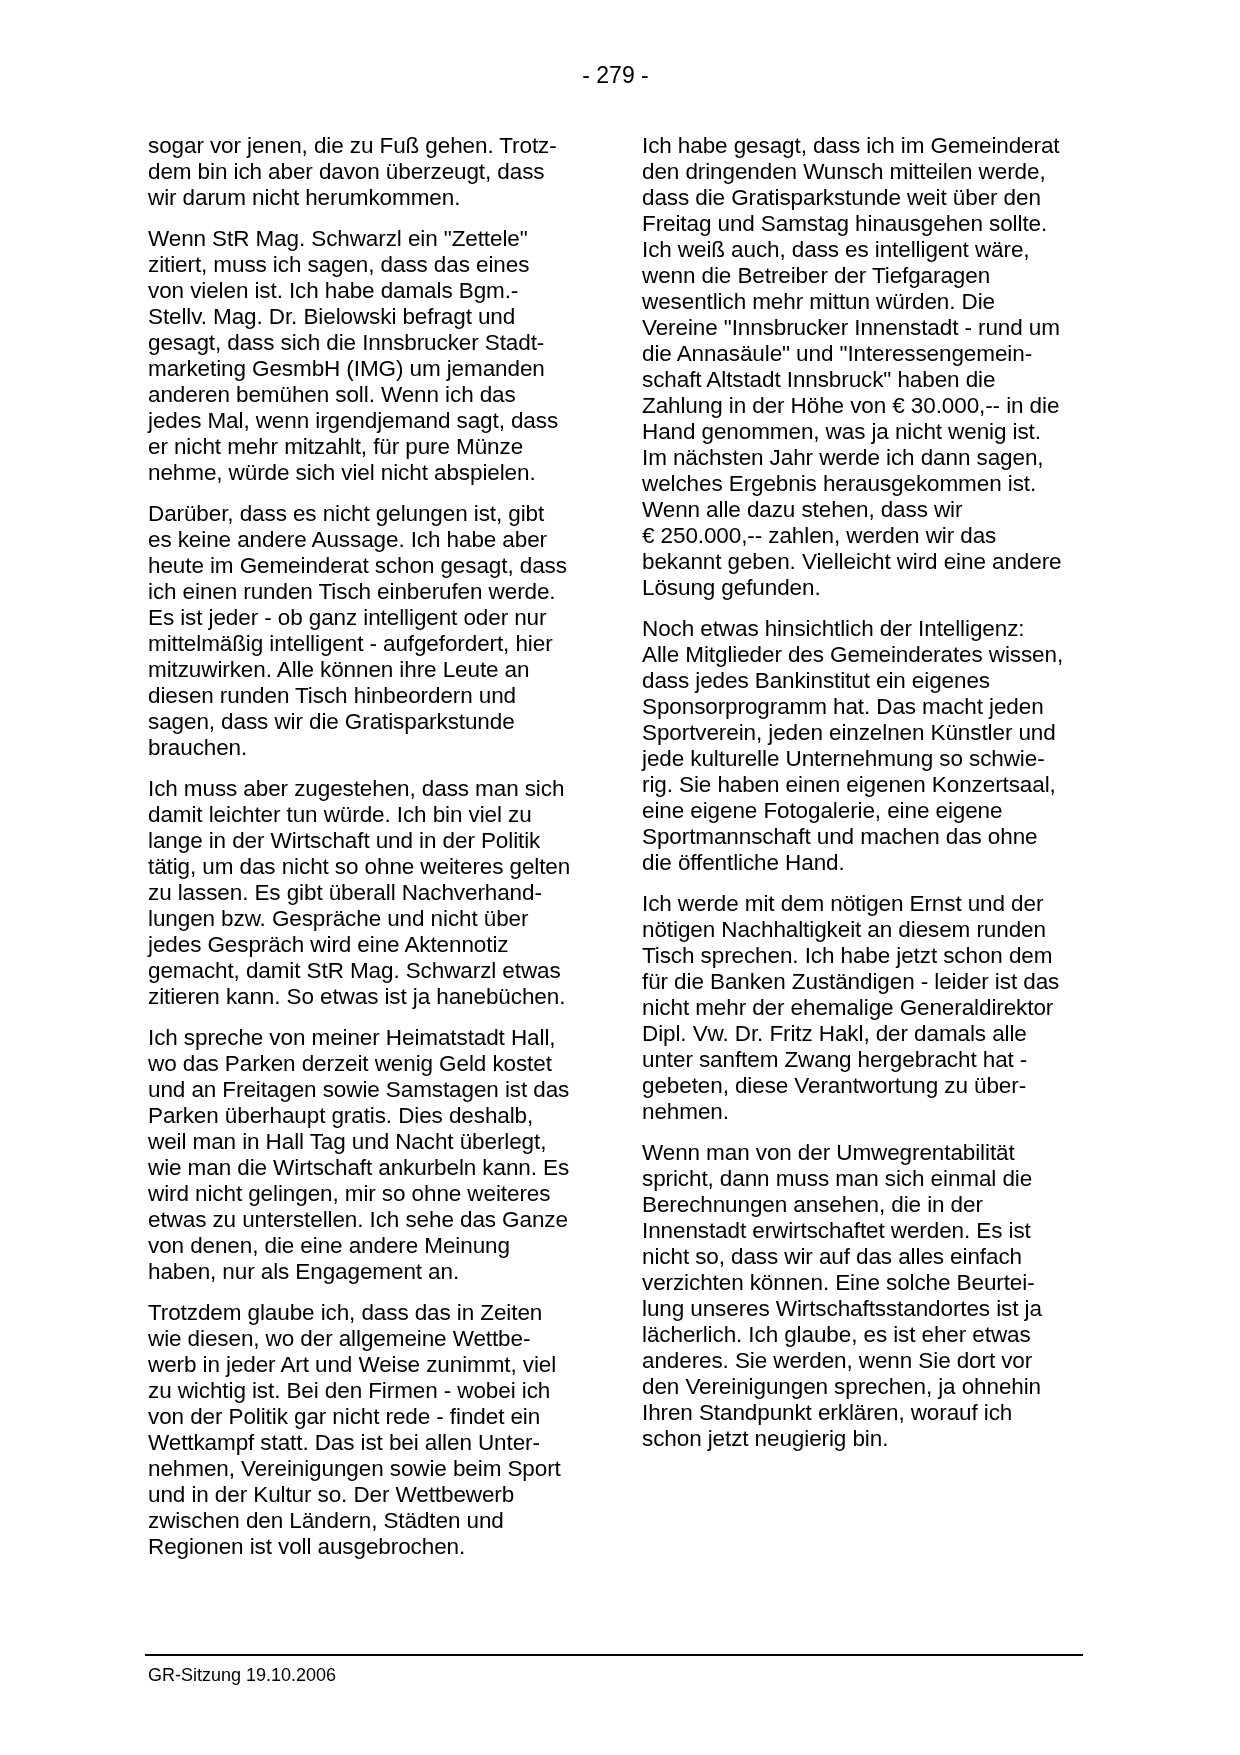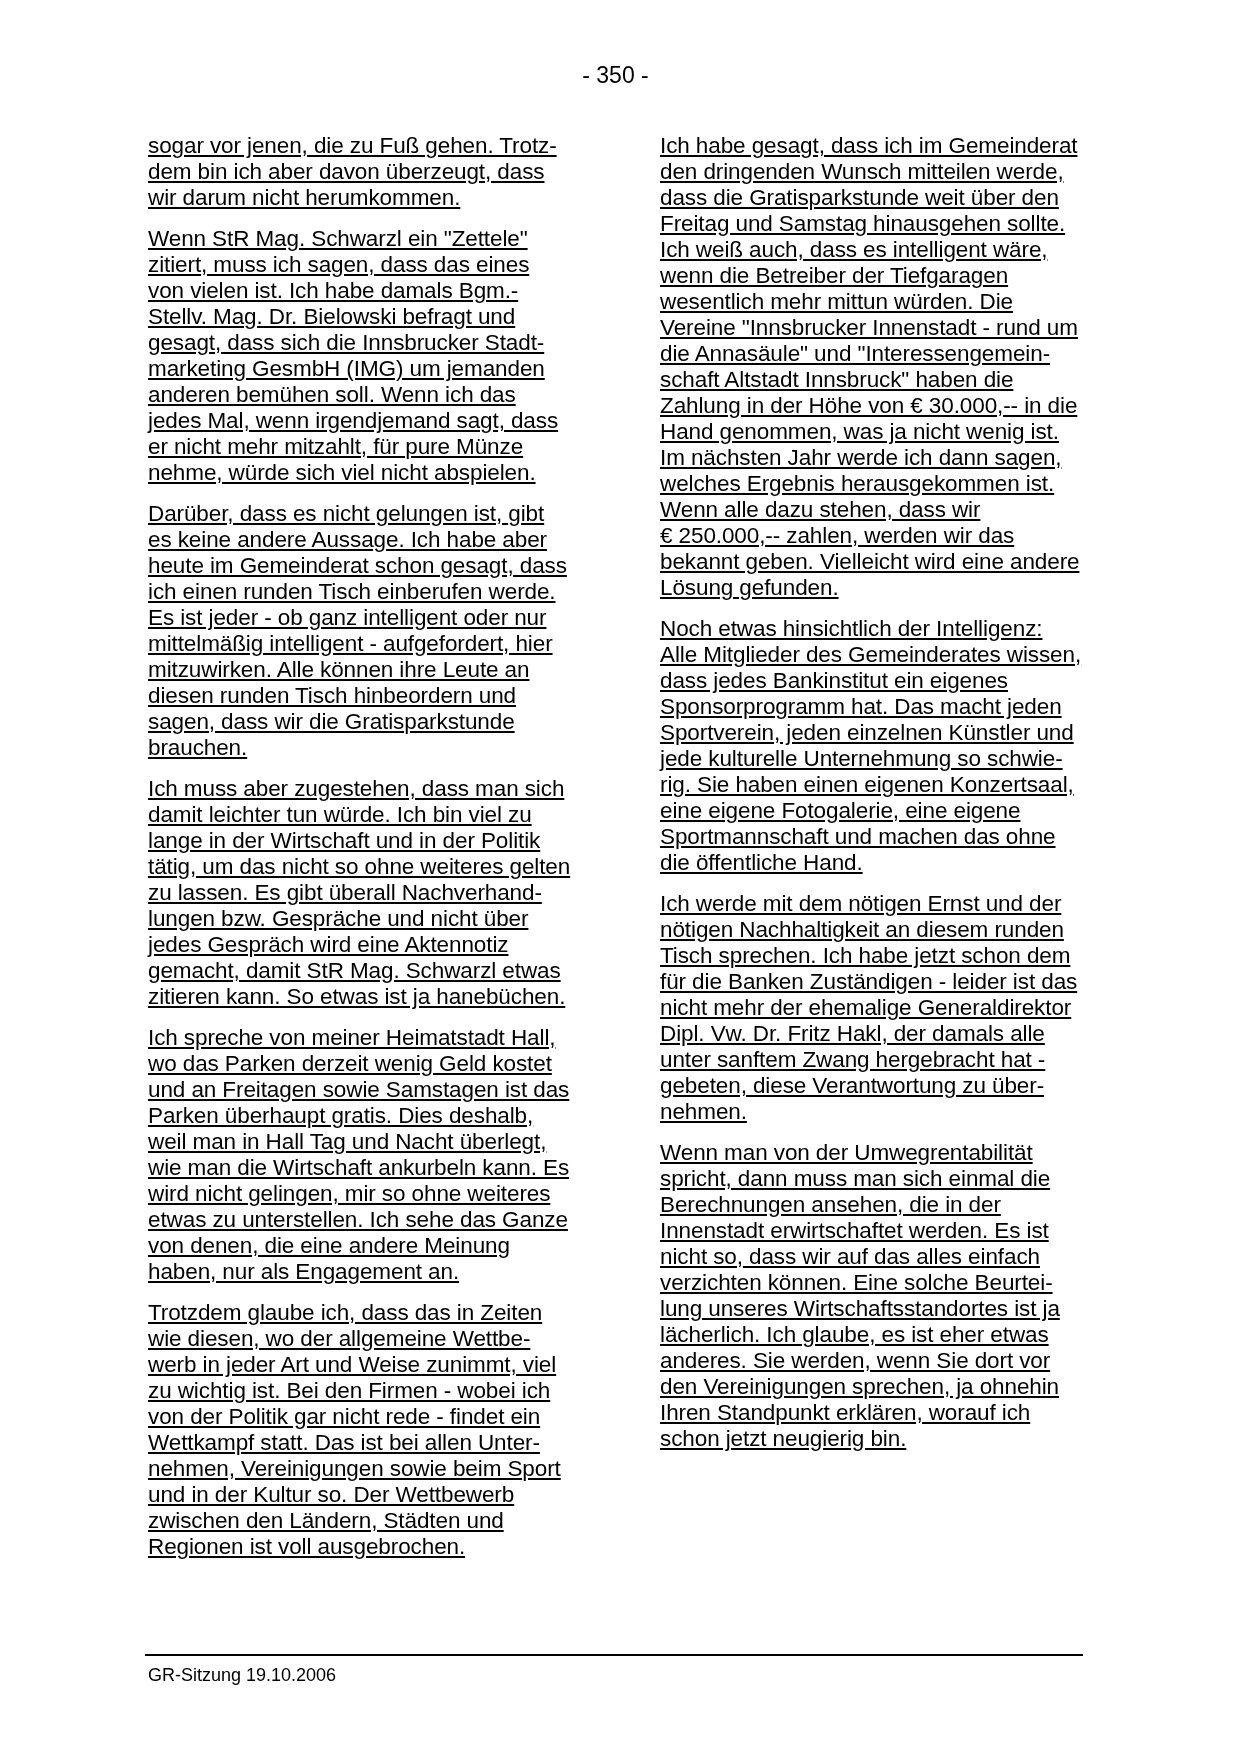--- a/index.html
+++ b/index.html
@@ -26,24 +26,23 @@
     line-height: 26px;
   }
   .columns {
     position: absolute;
     top: 133px;
     left: 148px;
     display: flex;
   }
   .col {
     width: 422px;
-    text-decoration: underline;
   }
   .col-right {
-    margin-left: 90px;
+    margin-left: 72px;
   }
   .para {
     margin: 0 0 15px 0;
     font-size: 22.5px;
     line-height: 26px;
     white-space: pre;
     letter-spacing: -0.1px;
   }
   .footer-rule {
     position: absolute;
@@ -58,21 +57,21 @@
     left: 148px;
     top: 1662px;
     font-size: 18px;
     line-height: 26px;
   }
 </style>
 </head>
 <body>
 
 <div class="page">
-  <div class="page-number">- 350 -</div>
+  <div class="page-number">- 279 -</div>
 
   <div class="columns">
     <div class="col">
         <p class="para">sogar vor jenen, die zu Fuß gehen. Trotz-
 dem bin ich aber davon überzeugt, dass
 wir darum nicht herumkommen.</p>
         <p class="para">Wenn StR Mag. Schwarzl ein "Zettele"
 zitiert, muss ich sagen, dass das eines
 von vielen ist. Ich habe damals Bgm.-
 Stellv. Mag. Dr. Bielowski befragt und

